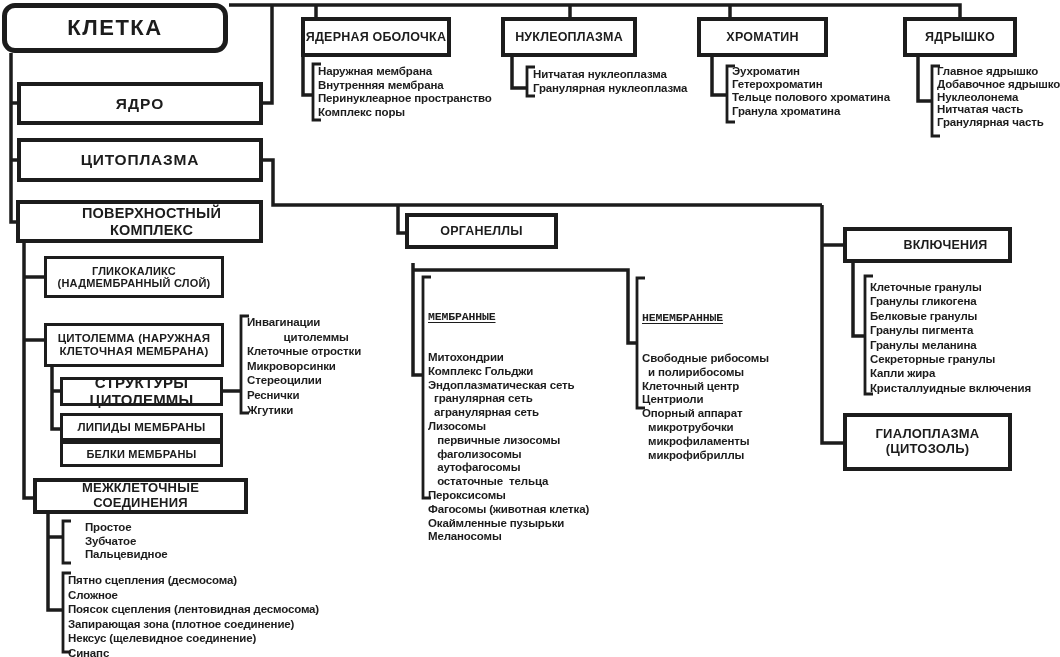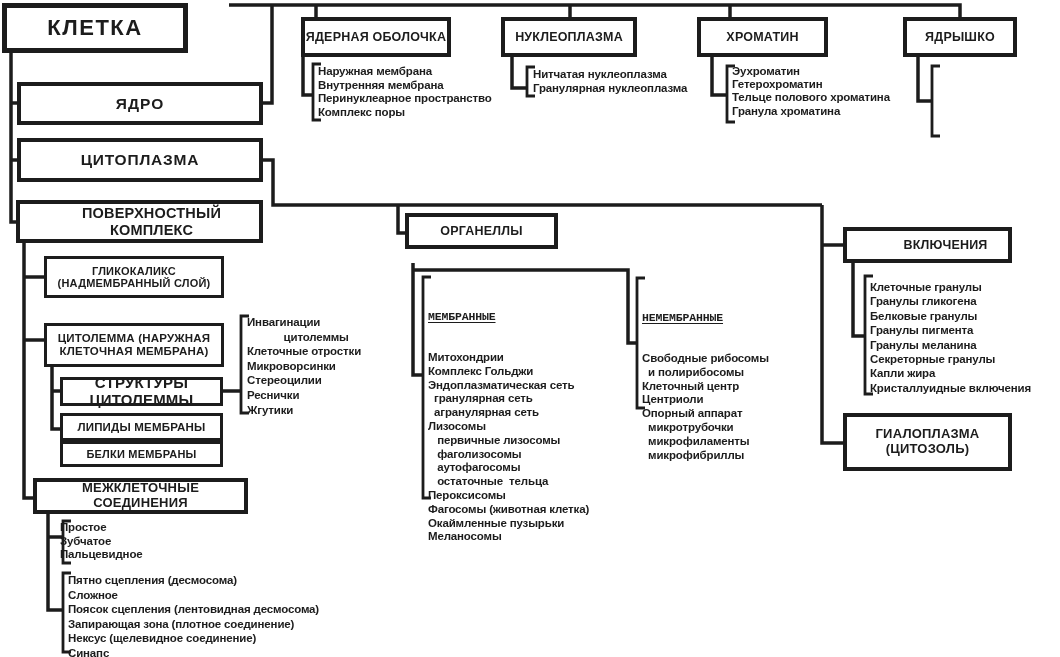--- a/index.html
+++ b/index.html
@@ -65,21 +65,21 @@
       <path d="M940 66 H932 V136 H940"></path>
       <path d="M431 277 H423 V498 H431"></path>
       <path d="M645 278 H637 V408 H645"></path>
       <path d="M873 276 H865 V394 H873"></path>
       <path d="M249 316 H241 V413 H249"></path>
       <path d="M71 521 H63 V563 H71"></path>
       <path d="M71 573 H63 V652 H71"></path>
     </g>
   </svg>
 
-  <div class="box b45" style="left:2px;top:3px;width:186px;height:50px;font-size:22px;letter-spacing:1.5px;">КЛЕТКА</div>
+  <div class="box b45" style="left:2px;top:3px;width:226px;height:50px;font-size:22px;letter-spacing:1.5px;border-radius:13px;">КЛЕТКА</div>
 
   <div class="box" style="left:17px;top:82px;width:246px;height:43px;font-size:15.5px;letter-spacing:1px;">ЯДРО</div>
 
   <div class="box" style="left:17px;top:138px;width:246px;height:44px;font-size:15.5px;letter-spacing:.8px;">ЦИТОПЛАЗМА</div>
 
   <div class="box" style="left:16px;top:200px;width:247px;height:43px;font-size:14.5px;padding-left:24px;">ПОВЕРХНОСТНЫЙ КОМПЛЕКС</div>
 
   <div class="box" style="left:301px;top:17px;width:150px;height:40px;font-size:12.5px;">ЯДЕРНАЯ ОБОЛОЧКА</div>
   <div class="box" style="left:501px;top:17px;width:136px;height:40px;font-size:12.5px;">НУКЛЕОПЛАЗМА</div>
   <div class="box" style="left:697px;top:17px;width:131px;height:40px;font-size:12.5px;">ХРОМАТИН</div>
@@ -98,32 +98,33 @@
   <div class="box b3" style="left:60px;top:413px;width:163px;height:28px;font-size:11.5px;">ЛИПИДЫ МЕМБРАНЫ</div>
   <div class="box b3" style="left:60px;top:441px;width:163px;height:26px;font-size:11px;">БЕЛКИ МЕМБРАНЫ</div>
   <div class="box" style="left:33px;top:478px;width:215px;height:36px;font-size:13px;">МЕЖКЛЕТОЧНЫЕ СОЕДИНЕНИЯ</div>
 
   <div class="list" style="left:318px;top:65px;--lh:13.5px;"><div>Наружная мембрана</div><div>Внутренняя мембрана</div><div>Перинуклеарное пространство</div><div>Комплекс поры</div></div>
 
   <div class="list" style="left:533px;top:68px;--lh:13.5px;"><div>Нитчатая нуклеоплазма</div><div>Гранулярная нуклеоплазма</div></div>
 
   <div class="list" style="left:732px;top:65px;--lh:13.2px;"><div>Эухроматин</div><div>Гетерохроматин</div><div>Тельце полового хроматина</div><div>Гранула хроматина</div></div>
 
+  <div class="list" style="left:937px;top:65px;--lh:12.8px;"><div>Главное ядрышко</div><div>Добавочное ядрышко</div><div>Нуклеолонема</div><div>Нитчатая часть</div><div>Гранулярная часть</div></div>
 
   <div class="list" style="left:428px;top:282px;--lh:13.8px;">
     <div class="list-header">МЕМБРАННЫЕ</div>
     <div><div>Митохондрии</div><div>Комплекс Гольджи</div><div>Эндоплазматическая сеть</div><div>  гранулярная сеть</div><div>  агранулярная сеть</div><div>Лизосомы</div><div>   первичные лизосомы</div><div>   фаголизосомы</div><div>   аутофагосомы</div><div>   остаточные  тельца</div><div>Пероксисомы</div><div>Фагосомы (животная клетка)</div><div>Окаймленные пузырьки</div><div>Меланосомы</div></div>
   </div>
 
   <div class="list" style="left:642px;top:283px;--lh:13.8px;">
     <div class="list-header">НЕМЕМБРАННЫЕ</div>
     <div><div>Свободные рибосомы</div><div>  и полирибосомы</div><div>Клеточный центр</div><div>Центриоли</div><div>Опорный аппарат</div><div>  микротрубочки</div><div>  микрофиламенты</div><div>  микрофибриллы</div></div>
   </div>
 
   <div class="list" style="left:870px;top:280px;--lh:14.4px;"><div>Клеточные гранулы</div><div>Гранулы гликогена</div><div>Белковые гранулы</div><div>Гранулы пигмента</div><div>Гранулы меланина</div><div>Секреторные гранулы</div><div>Капли жира</div><div>Кристаллуидные включения</div></div>
 
   <div class="list" style="left:247px;top:315px;--lh:14.6px;"><div>Инвагинации</div><div>            цитолеммы</div><div>Клеточные отростки</div><div>Микроворсинки</div><div>Стереоцилии</div><div>Реснички</div><div>Жгутики</div></div>
 
-  <div class="list" style="left:60px;top:521px;--lh:13.5px;"><div>Простое</div><div>Зубчатое</div><div>Пальцевидное</div></div>
+  <div class="list" style="left:85px;top:521px;--lh:13.5px;"><div>Простое</div><div>Зубчатое</div><div>Пальцевидное</div></div>
 
   <div class="list" style="left:68px;top:573px;--lh:14.5px;"><div>Пятно сцепления (десмосома)</div><div>Сложное</div><div>Поясок сцепления (лентовидная десмосома)</div><div>Запирающая зона (плотное соединение)</div><div>Нексус (щелевидное соединение)</div><div>Синапс</div></div>
 
 </div>
 
 </body></html>

